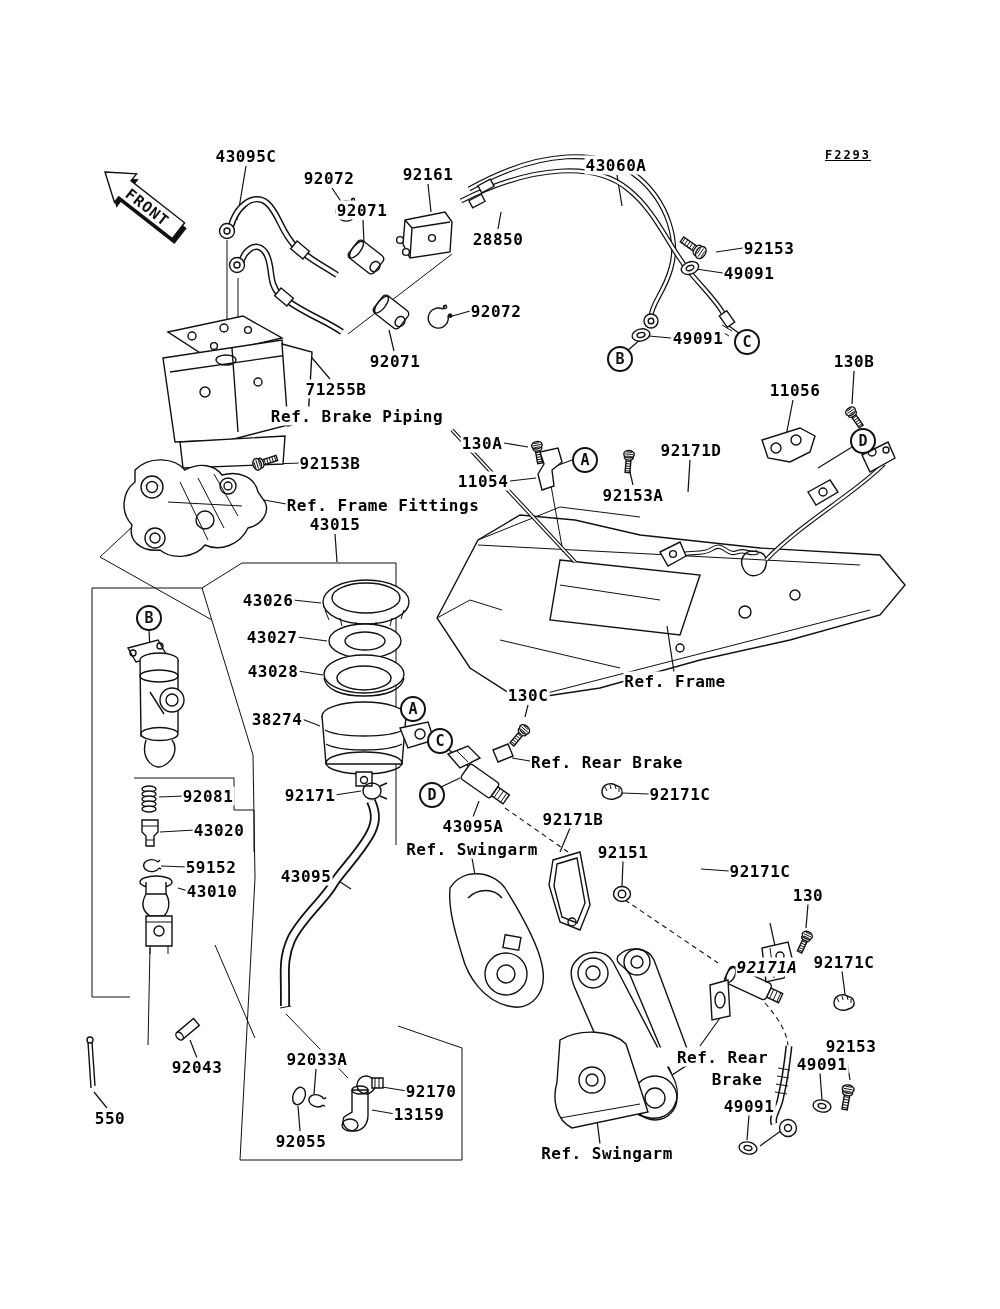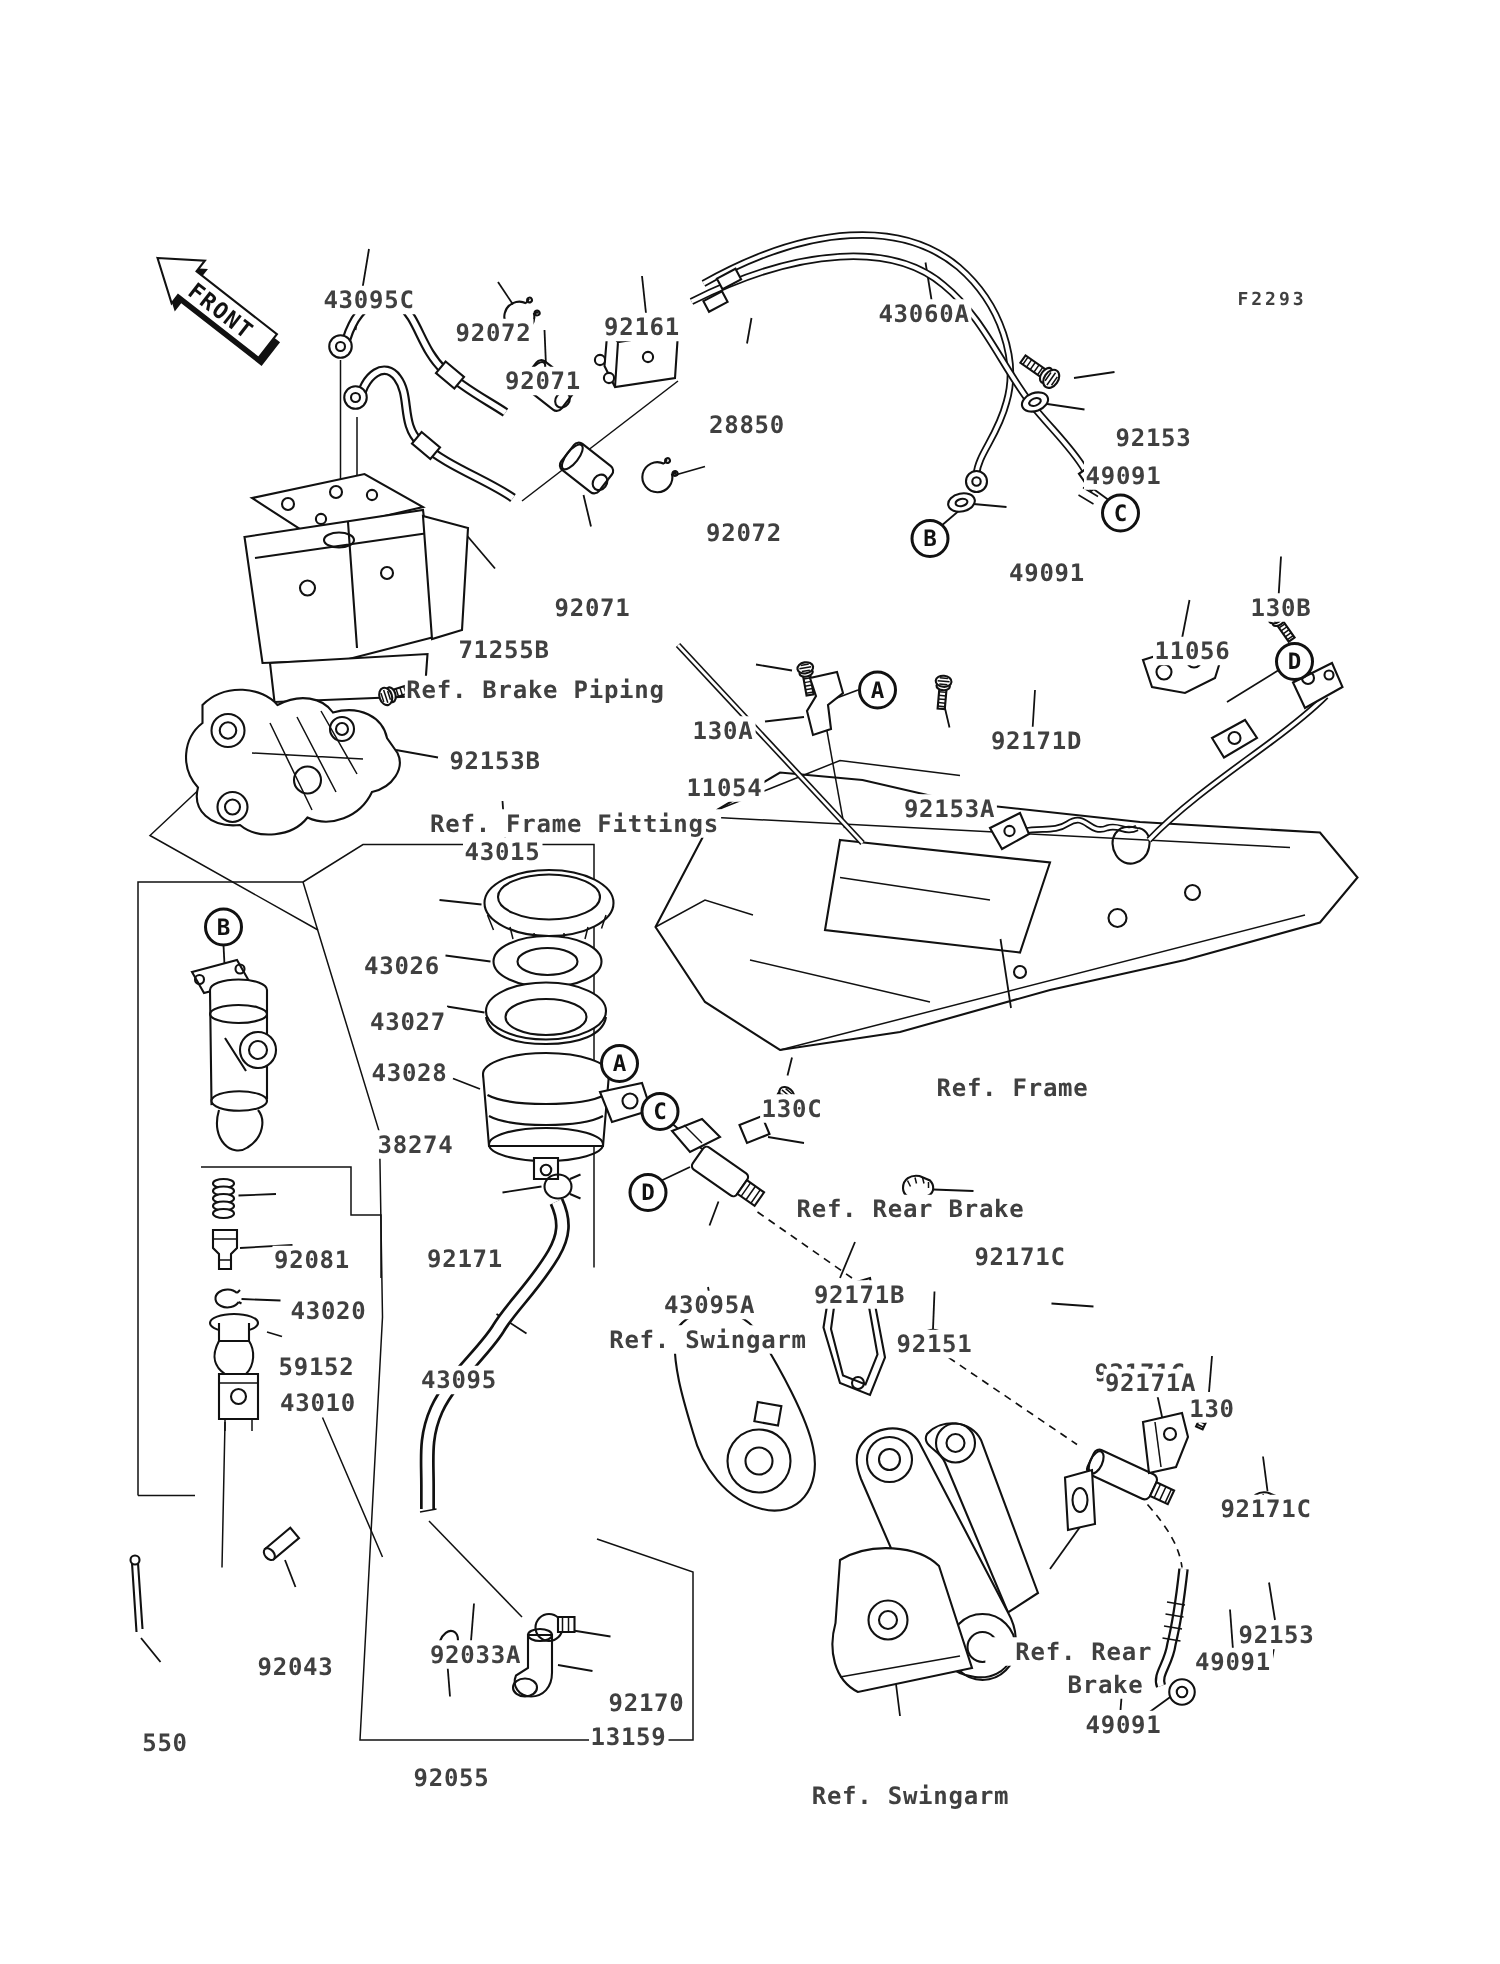--- a/index.html
+++ b/index.html
@@ -1,22 +1,22 @@
 <!DOCTYPE html>
 <html><head>
 <meta charset="utf-8">
 <style>
   html,body{margin:0;padding:0;background:#fff;}
   #canvas{position:relative;width:1000px;height:1309px;background:#ffffff;overflow:hidden;
           font-family:"DejaVu Sans Mono",monospace;}
   #art{position:absolute;left:0;top:0;}
   #label-layer{position:absolute;left:0;top:0;width:100%;height:100%;}
   .part-label{position:absolute;transform:translate(-50%,-50%);
-      font:700 16px "DejaVu Sans Mono",monospace;color:#404040;
-      white-space:nowrap;letter-spacing:0.5px;background:#fff;padding:0 1px;margin-top:44px;}
+      font:700 16px "DejaVu Sans Mono",monospace;color:#000000;
+      white-space:nowrap;letter-spacing:0.5px;background:#fff;padding:0 1px;}
   .small-label{font:400 12px "DejaVu Sans Mono",monospace;letter-spacing:2px;font-weight:600;}
   .ref-bubble{position:absolute;width:26px;height:26px;border:2px solid #111;border-radius:50%;
       transform:translate(-50%,-50%);display:flex;align-items:center;justify-content:center;
       font:700 15px "DejaVu Sans Mono",monospace;color:#111;background:#fff;box-sizing:border-box;}
   svg *{vector-effect:non-scaling-stroke;}
   .ln{stroke:#111;stroke-width:1.2;fill:none;}
   .thin{stroke:#111;stroke-width:1;fill:none;}
   .dash{stroke:#111;stroke-width:1.1;fill:none;stroke-dasharray:5 4;}
   .shape{stroke:#111;stroke-width:1.4;fill:#fff;}
   .shape2{stroke:#111;stroke-width:1.4;fill:none;}
@@ -430,35 +430,35 @@
       <div class="part-label" style="left: 219px; top: 830px;">43020</div>
       <div class="part-label" style="left: 473px; top: 826px;">43095A</div>
       <div class="part-label" style="left: 573px; top: 819px;">92171B</div>
       <div class="part-label" style="left: 472px; top: 849px;">Ref. Swingarm</div>
       <div class="part-label" style="left: 623px; top: 852px; text-align: center;">92151</div>
       <div class="part-label" style="left: 211px; top: 867px;">59152</div>
       <div class="part-label" style="left: 306px; top: 876px;">43095</div>
       <div class="part-label" style="left: 760px; top: 871px;">92171C</div>
       <div class="part-label" style="left: 212px; top: 891px;">43010</div>
       <div class="part-label" style="left: 808px; top: 895px;">130</div>
-      <div class="part-label" style="left: 767px; top: 878px;">92171A</div>
+      <div class="part-label" style="left: 767px; top: 967px; font-style: italic;">92171A</div>
       <div class="part-label" style="left: 844px; top: 962px;">92171C</div>
       <div class="part-label" style="left: 851px; top: 1046px;">92153</div>
       <div class="part-label" style="left: 317px; top: 1059px;">92033A</div>
       <div class="part-label" style="left: 822px; top: 1064px;">49091</div>
       <div class="part-label" style="left: 197px; top: 1067px;">92043</div>
       <div class="part-label" style="left: 431px; top: 1091px;">92170</div>
       <div class="part-label" style="left: 749px; top: 1106px;">49091</div>
       <div class="part-label" style="left: 419px; top: 1114px;">13159</div>
       <div class="part-label" style="left: 110px; top: 1118px;">550</div>
       <div class="part-label" style="left: 301px; top: 1141px;">92055</div>
       <div class="part-label" style="left: 713px; top: 1057px; padding-left: 20px;">Ref. Rear</div>
       <div class="part-label" style="left: 737px; top: 1079px;">Brake</div>
       <div class="part-label" style="left: 607px; top: 1153px;">Ref. Swingarm</div>
-      <div class="part-label small-label" style="left: 848px; top: 155px;">F2293</div>
+      <div class="part-label small-label" style="left: 848px; top: 155px; text-decoration: underline;">F2293</div>
       <div class="ref-bubble" style="left: 620px; top: 359px;">B</div>
       <div class="ref-bubble" style="left: 747px; top: 342px;">C</div>
       <div class="ref-bubble" style="left: 863px; top: 441px;">D</div>
       <div class="ref-bubble" style="left: 585px; top: 460px;">A</div>
       <div class="ref-bubble" style="left: 149px; top: 618px;">B</div>
       <div class="ref-bubble" style="left: 413px; top: 709px;">A</div>
       <div class="ref-bubble" style="left: 440px; top: 741px;">C</div>
       <div class="ref-bubble" style="left: 432px; top: 795px;">D</div>
     </div>
 </div>

